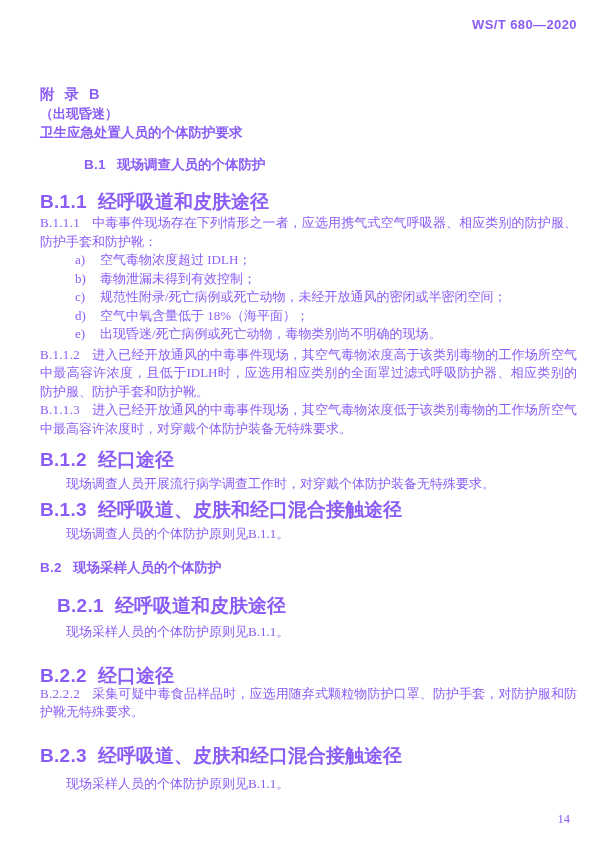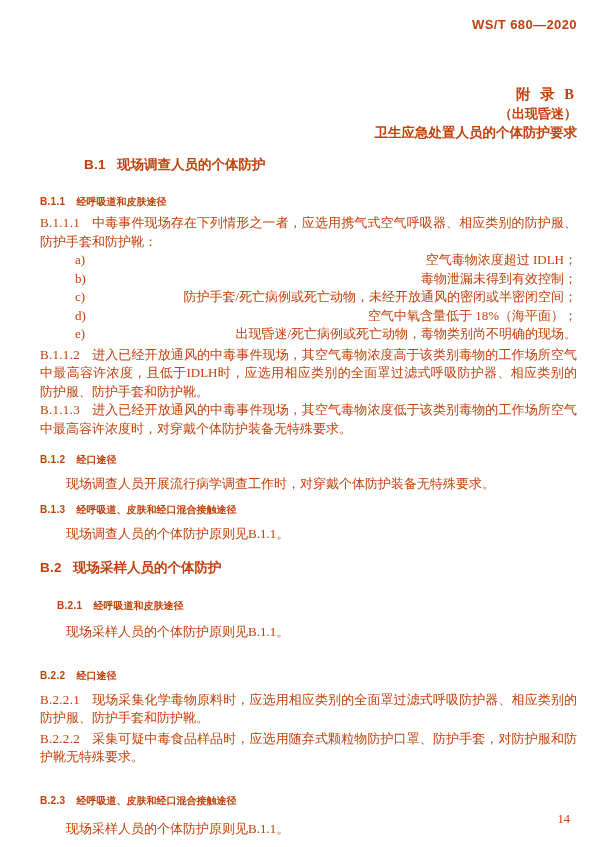--- a/index.html
+++ b/index.html
@@ -5,21 +5,21 @@
   html, body {
     margin: 0;
     padding: 0;
     background: #ffffff;
   }
   .page {
     position: relative;
     width: 615px;
     height: 847px;
     background: #ffffff;
-    color: #c2410c;
+    color: #8b5cf6;
     overflow: hidden;
   }
   .content {
     position: absolute;
     left: 40px;
     right: 38px;
     top: 0;
   }
   
   .std-code {
@@ -27,35 +27,35 @@
     text-align: right;
     font-family: "Liberation Sans", sans-serif;
     font-weight: bold;
     font-size: 13px;
     line-height: 14px;
     letter-spacing: 0.4px;
   }
   
   .title-block {
     margin-top: 53px;
-    text-align: right;
-    font-family: Liberation Serif, serif;
+    text-align: left;
+    font-family: Liberation Sans, sans-serif;
     font-weight: bold;
   }
   .tl1 { font-size: 14.5px; line-height: 19px; letter-spacing: 3px; }
   .tl2 { font-size: 13px;   line-height: 19px; }
   .tl3 { font-size: 13.5px; line-height: 19px; }
   
   .h2, .h3 {
     font-family: "Liberation Sans", sans-serif;
     font-weight: bold;
     font-size: 13.5px;
     line-height: 14px;
   }
-  .h3 { font-size: 10px; }
+  .h3 { font-size: 19px; }
   .hnum { margin-right: 11px; letter-spacing: 0.3px; }
   
   .para {
     margin: 0;
     font-family: "Liberation Serif", serif;
     font-size: 13px;
     line-height: 18.5px;
     text-align: justify;
   }
   .para .pnum {
@@ -67,21 +67,21 @@
   
   .list { margin: 0; }
   .list-item {
     display: flex;
     padding-left: 35px;
     font-family: "Liberation Serif", serif;
     font-size: 13px;
     line-height: 18.5px;
   }
   .list-item .marker { flex: none; width: 25px; }
-  .list-item .li-text { flex: 1; text-align: right; }
+  .list-item .li-text { flex: 1; }
   
   .page-num {
     position: absolute;
     top: 812px;
     right: 45px;
     font-family: "Liberation Serif", serif;
     font-size: 12.5px;
     line-height: 14px;
   }
   
@@ -129,21 +129,21 @@
       <div class="list-item">
         <span class="marker">a)</span>
         <span class="li-text">空气毒物浓度超过 IDLH；</span>
       </div>
       <div class="list-item">
         <span class="marker">b)</span>
         <span class="li-text">毒物泄漏未得到有效控制；</span>
       </div>
       <div class="list-item">
         <span class="marker">c)</span>
-        <span class="li-text">防护手套/死亡病例或死亡动物，未经开放通风的密闭或半密闭空间；</span>
+        <span class="li-text">规范性附录/死亡病例或死亡动物，未经开放通风的密闭或半密闭空间；</span>
       </div>
       <div class="list-item">
         <span class="marker">d)</span>
         <span class="li-text">空气中氧含量低于 18%（海平面）；</span>
       </div>
       <div class="list-item">
         <span class="marker">e)</span>
         <span class="li-text">出现昏迷/死亡病例或死亡动物，毒物类别尚不明确的现场。</span>
       </div>
     </div>
@@ -175,23 +175,20 @@
     <div class="h3 mt24">
       <span class="hnum">B.2.1</span><span>经呼吸道和皮肤途径</span>
     </div>
 
     <p class="para indent mt10">现场采样人员的个体防护原则见B.1.1。</p>
 
     <div class="h3 mt11">
       <span class="hnum">B.2.2</span><span>经口途径</span>
     </div>
 
-    <p class="para mt8">
-      <span class="pnum">B.2.2.1</span><span>现场采集化学毒物原料时，应选用相应类别的全面罩过滤式呼吸防护器、相应类别的防护服、防护手套和防护靴。</span>
-    </p>
 
     <p class="para mt2">
       <span class="pnum">B.2.2.2</span><span>采集可疑中毒食品样品时，应选用随弃式颗粒物防护口罩、防护手套，对防护服和防护靴无特殊要求。</span>
     </p>
 
     <div class="h3 mt11">
       <span class="hnum">B.2.3</span><span>经呼吸道、皮肤和经口混合接触途径</span>
     </div>
 
     <p class="para indent mt12">现场采样人员的个体防护原则见B.1.1。</p>

